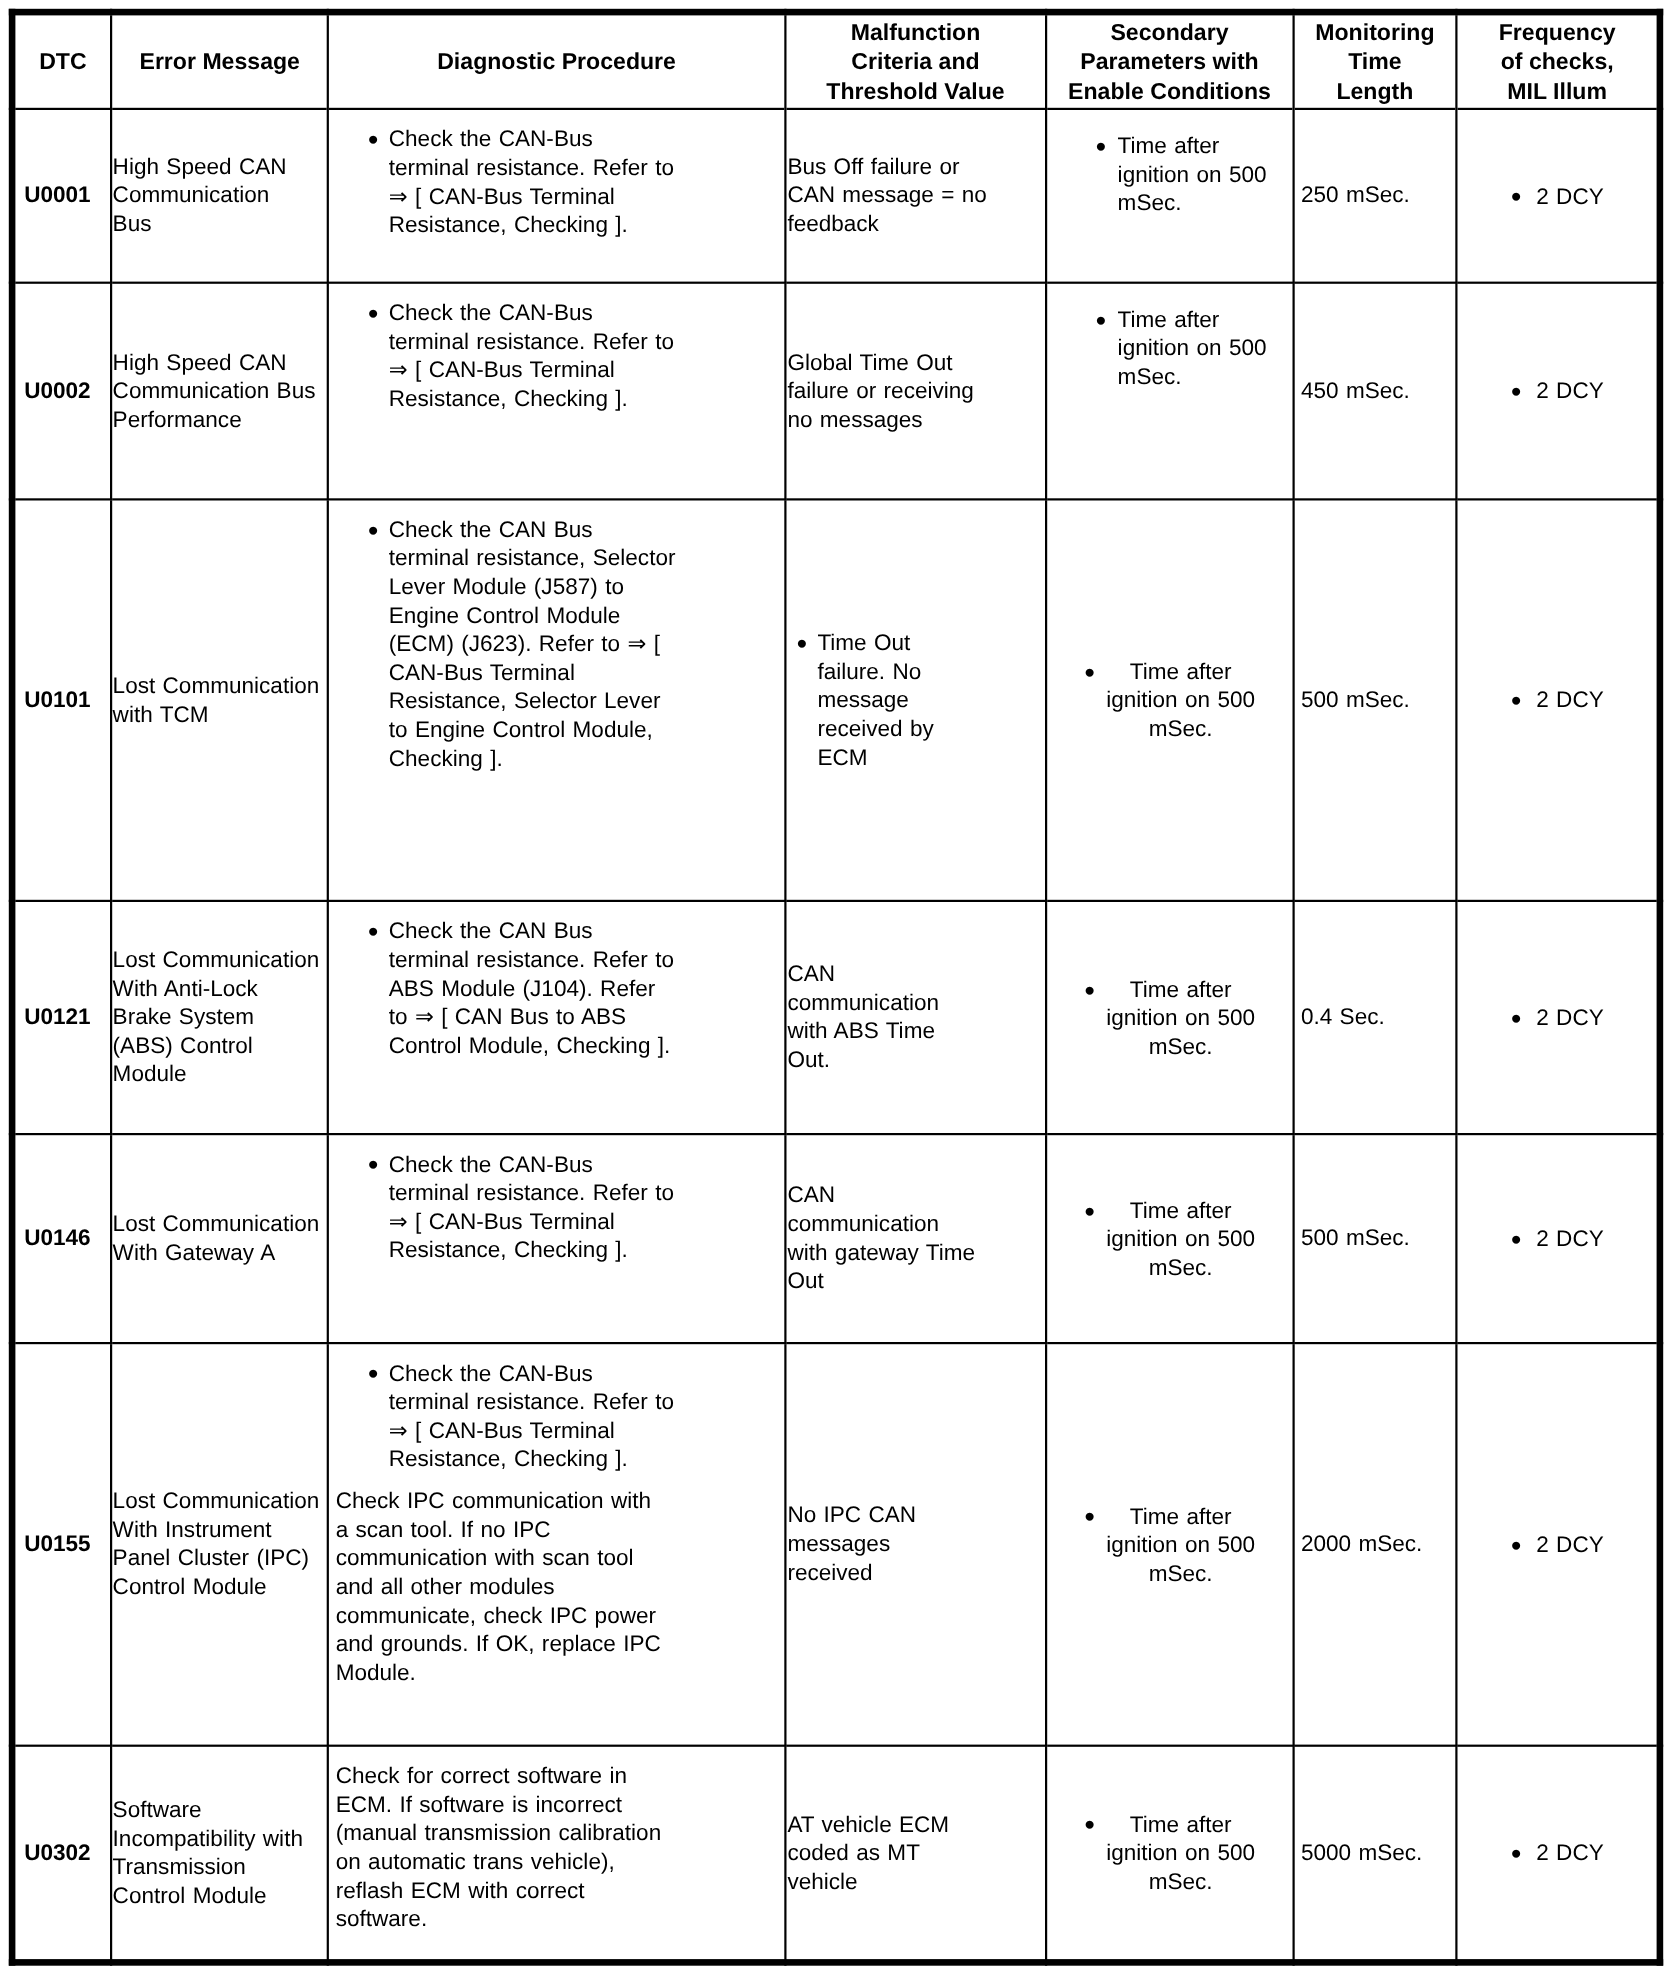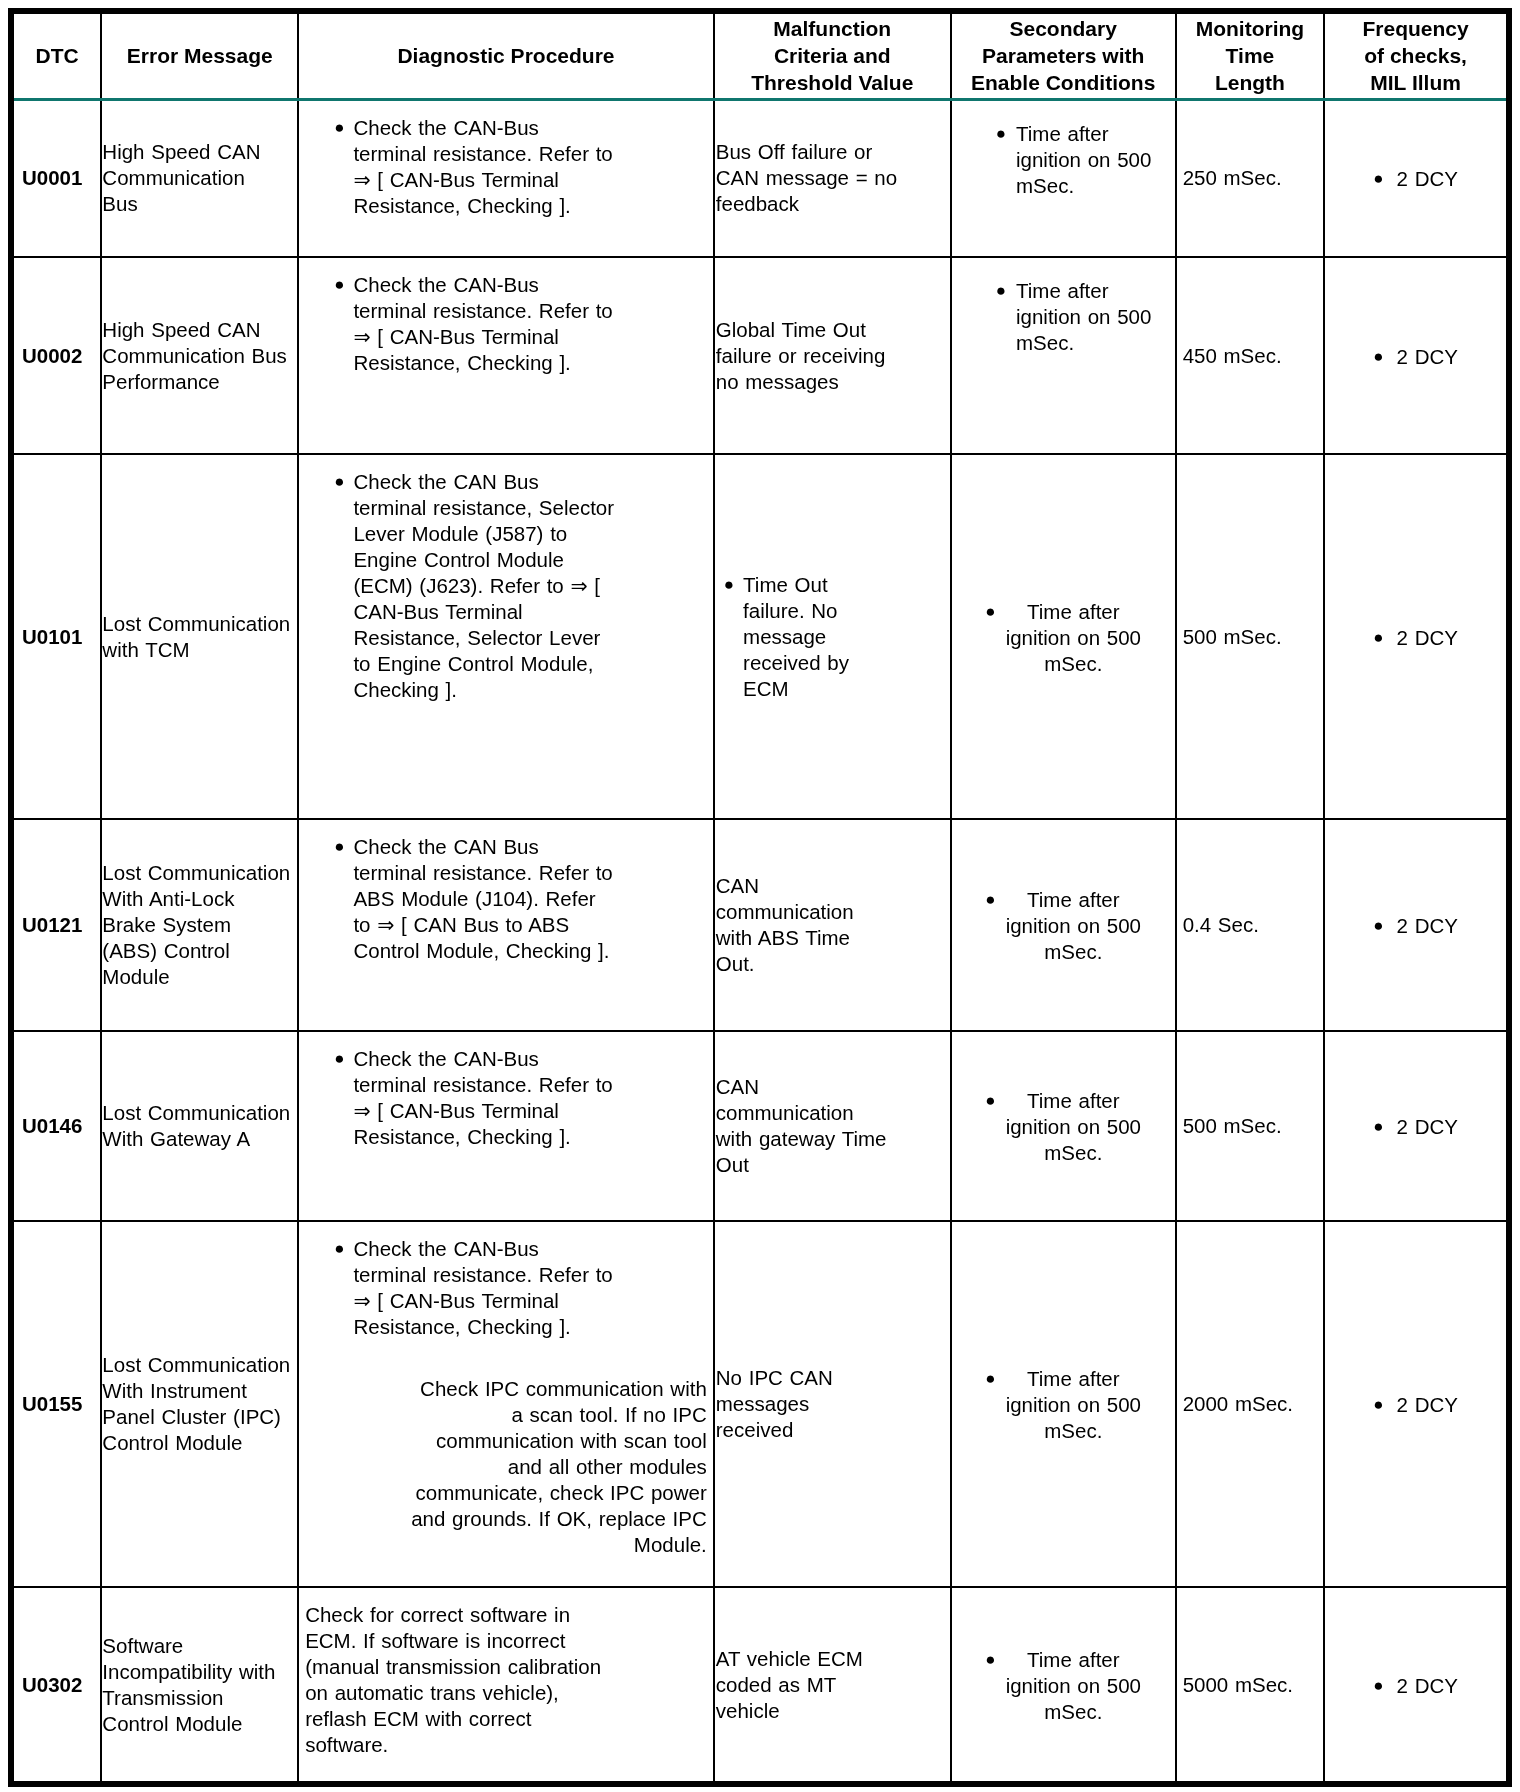--- a/index.html
+++ b/index.html
@@ -13,21 +13,21 @@
   table.dtc-table {
     width:100%; height:100%;
     border-collapse:collapse; table-layout:fixed;
     border:6px solid #000;
   }
   col.c1{width:90px} col.c2{width:196px} col.c3{width:414px}
   col.c4{width:236px} col.c5{width:224px} col.c6{width:148px} col.c7{width:184px}
 
   th, td { border:2px solid #000; }
   th {
-    border-bottom:3px solid #0f766e;
+    border-bottom:1px solid #0f766e;
     font-size:21px; font-weight:bold; line-height:27px;
     text-align:center; vertical-align:middle;
   }
   th .th-text { display:inline-block; white-space:pre-line; }
   td {
     font-size:20.5px; line-height:26px;
     vertical-align:middle; text-align:left;
   }
   td, td * { word-spacing:1px; }
 
@@ -36,21 +36,21 @@
 
   .txt, .btext, .para { white-space:pre-line; }
 
   .cell-dtc  { padding-left:8px;font-weight:bold; }
   .cell-err  { padding-right:4px; }
 
   .cell-diag { vertical-align:top; padding:14px 6px 10px 5px; }
   .bitem { display:flex; gap:9px; padding-left:30px; align-items:flex-start; }
   .bullet { flex:0 0 auto; font-size:17px; line-height:26px; }
   .cell-diag .para { padding-left:1px; }
-  .cell-diag .bitem + .para { margin-top:36px;text-align:right; }
+  .cell-diag .bitem + .para { margin-top:12px; }
 
   .cell-malf { padding-left:1px; padding-right:4px; }
   .malf-bitem { padding-left:8px; }
 
   .cell-sec.sec-top { vertical-align:top; padding-top:20px; }
   .cell-sec.sec-top .sec-item { display:flex; gap:10px; padding-left:44px; align-items:flex-start; }
   .cell-sec.sec-mid { vertical-align:middle; text-align:center; }
   .cell-sec.sec-mid .sec-item { display:inline-flex; gap:10px; align-items:flex-start; text-align:center; }
   .cell-sec.sec-mid .btext { text-align:center; }
   .cell-sec.sec-top .btext { text-align:left; }

